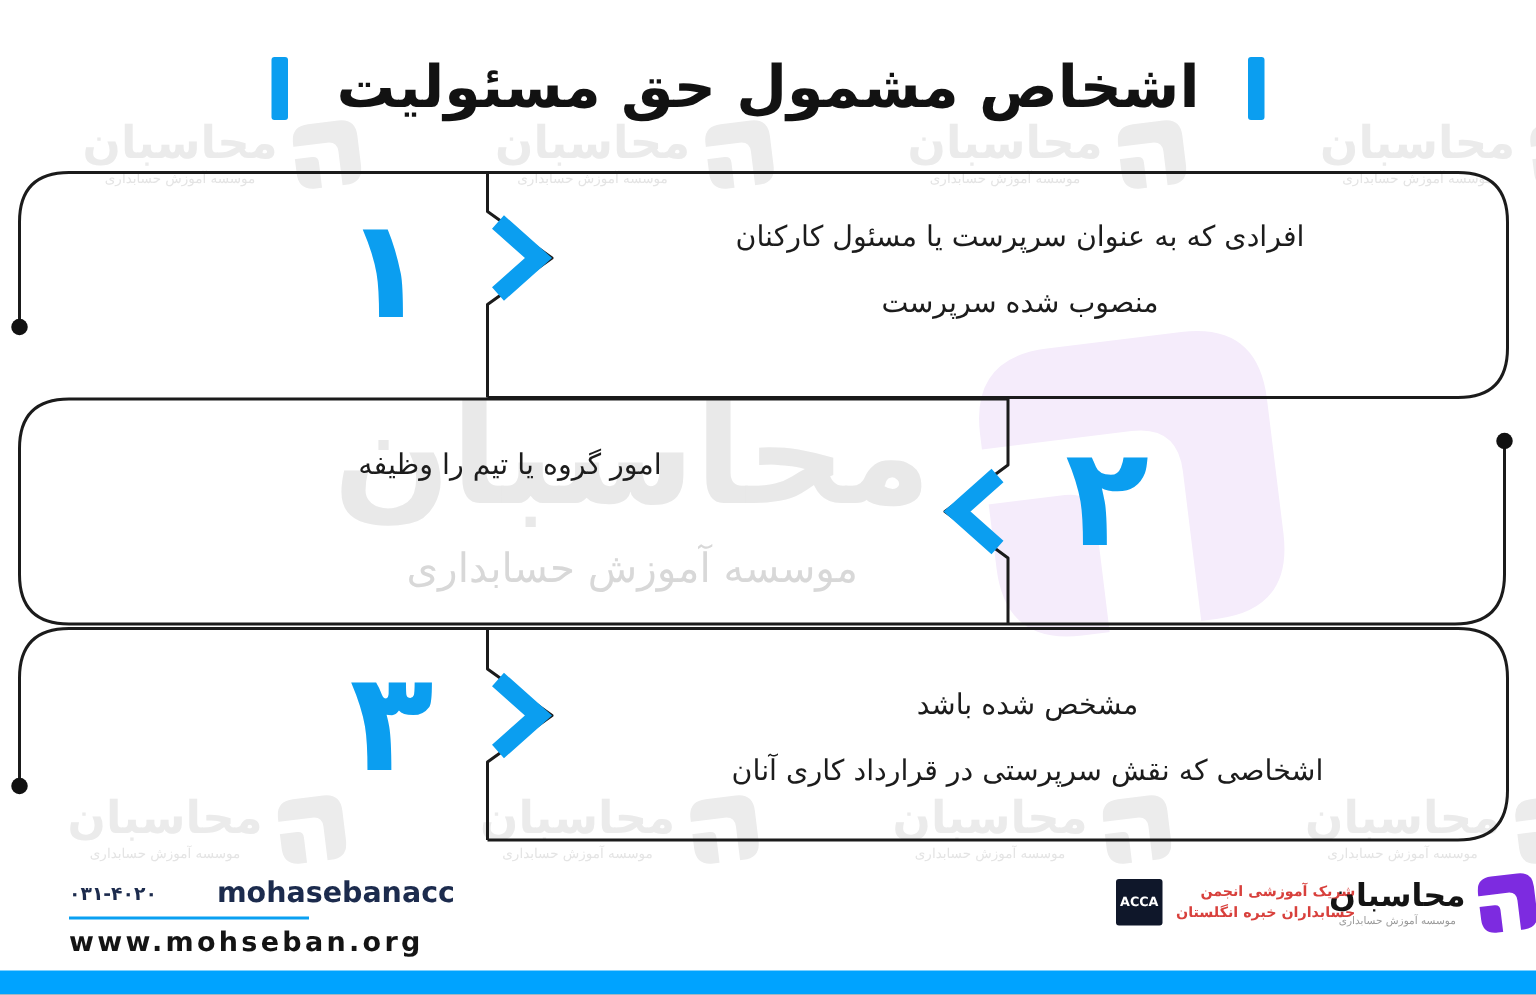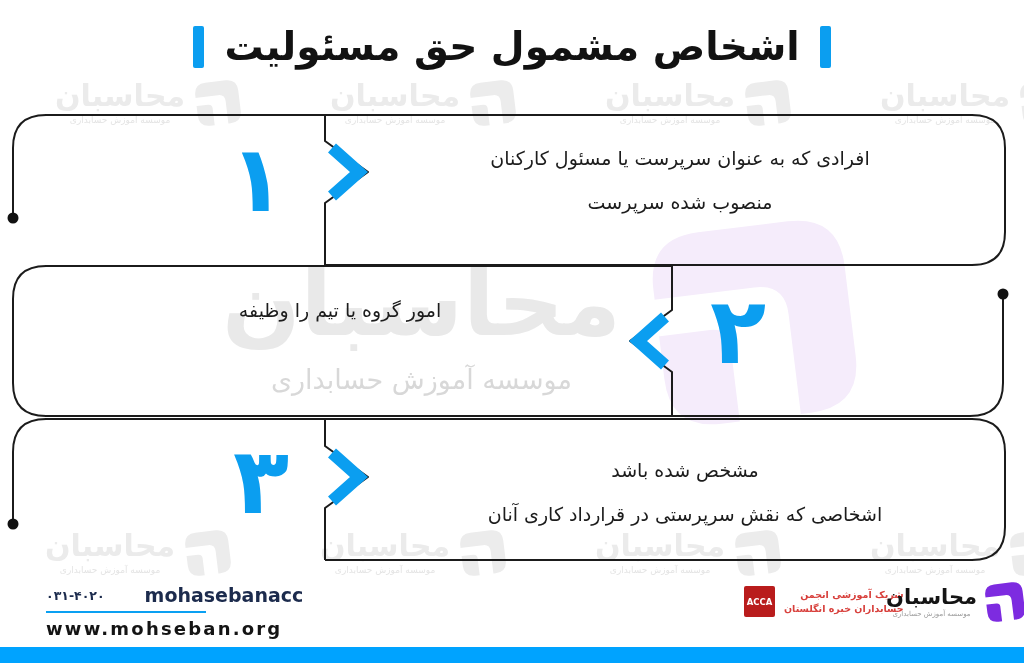--- a/index.html
+++ b/index.html
@@ -34,21 +34,21 @@
            font-size:19px;line-height:44px;font-weight:500;color:#1c1c1c;}
   
   .contact{position:absolute;left:46px;top:584px;z-index:2;width:162px;}
   .contact-top{display:flex;align-items:center;gap:20px;direction:ltr;}
   .phone{font-size:12.5px;font-weight:bold;color:#1c2b4d;}
   .insta{width:15px;height:15px;}
   .handle{font-size:19px;font-weight:bold;color:#1c2b4d;}
   .contact-sep{height:2px;background:#0aa0f2;margin-top:5px;width:160px;}
   .site{font-size:18px;font-weight:bold;color:#141414;letter-spacing:2.2px;margin-top:5px;}
   .acca{position:absolute;left:744px;top:586px;z-index:2;display:flex;align-items:center;gap:9px;}
-  .acca-box{width:31px;height:31px;background:#b91c1c;border-radius:2px;display:flex;align-items:center;justify-content:center;
+  .acca-box{width:31px;height:31px;background:#0f172a;border-radius:2px;display:flex;align-items:center;justify-content:center;
             color:#fff;font-size:8.5px;font-weight:bold;}
   .acca-txt{direction:rtl;text-align:right;font-size:9.5px;line-height:14px;color:#d8403c;font-weight:bold;}
   .brand{position:absolute;left:886px;top:582px;z-index:2;display:flex;align-items:center;gap:8px;}
   .brand-txt{text-align:center;direction:rtl;}
   .brand-title{font-size:21px;font-weight:bold;color:#141414;line-height:22px;}
   .brand-sub{font-size:7px;color:#9a9a9a;margin-top:2px;}
   .brand-icon{width:40px;height:40px;color:#7d2be0;}
   .bottom-bar{position:absolute;left:0;top:647px;width:100%;height:16px;background:#00a3ff;z-index:2;}
 </style>
 </head>
@@ -141,21 +141,21 @@
   <div class="wm-big-text">
     <div class="wm-big-title">محاسبان</div>
     <div class="wm-big-sub">موسسه آموزش حسابداری</div>
   </div>
   <svg class="wm-big-icon" viewBox="0 0 100 100">
       <use href="#brandmark"></use>
     </svg>
 
   <div class="title-row">
     <span class="title-bar"></span>
-    <h1 class="page-title" style="margin:0">اشخاص مشمول حق مسئولیت</h1>
+    <h1 class="page-title" style="margin:12px">اشخاص مشمول حق مسئولیت</h1>
     <span class="title-bar"></span>
   </div>
 
   <svg class="flow" viewBox="0 0 1024 663">
 
     <path class="outline" d="M 13 218 L 13 148 Q 13 115 46 115 L 972 115 Q 1005 115 1005 148 L 1005 232 Q 1005 265 972 265 L 325 265"></path>
     <path class="outline" d="M 325 115 L 325 141 L 368 172 L 325 203 L 325 265"></path>
     <polyline class="chev" points="332,148 359,172 332,196"></polyline>
     <circle class="enddot" cx="13" cy="218" r="5.5"></circle>
 

